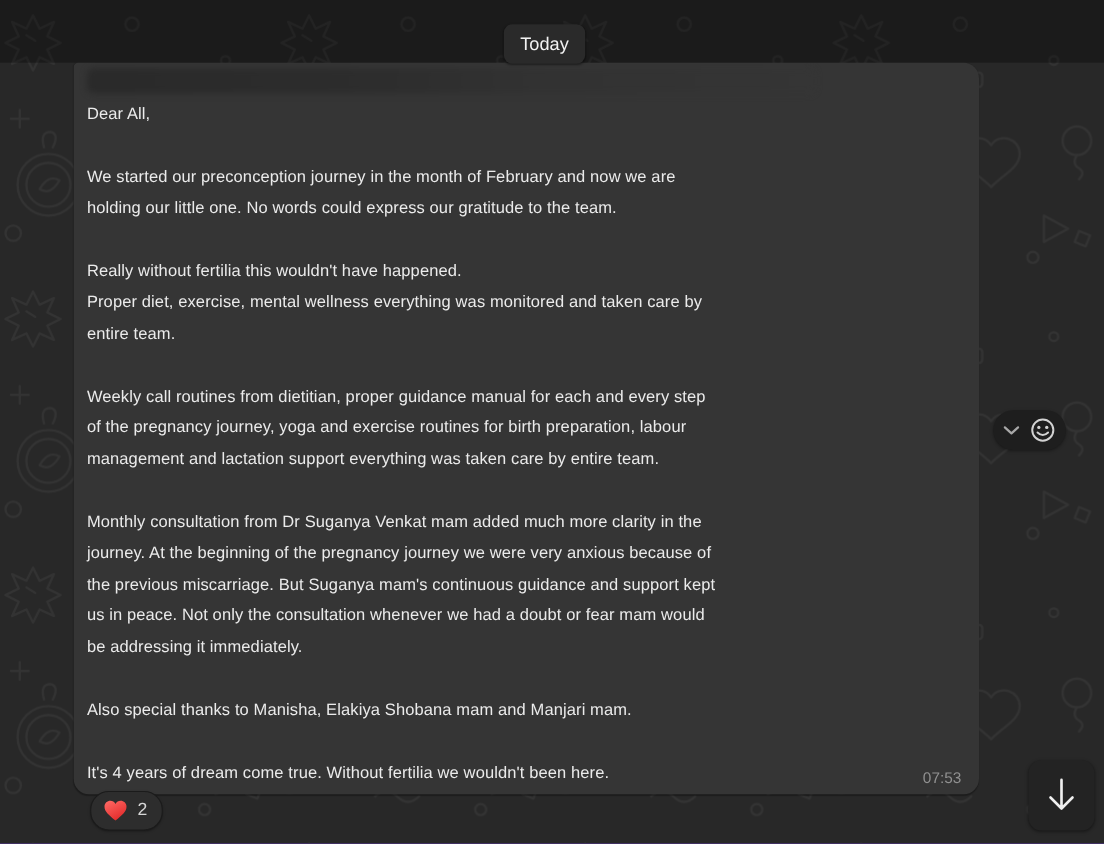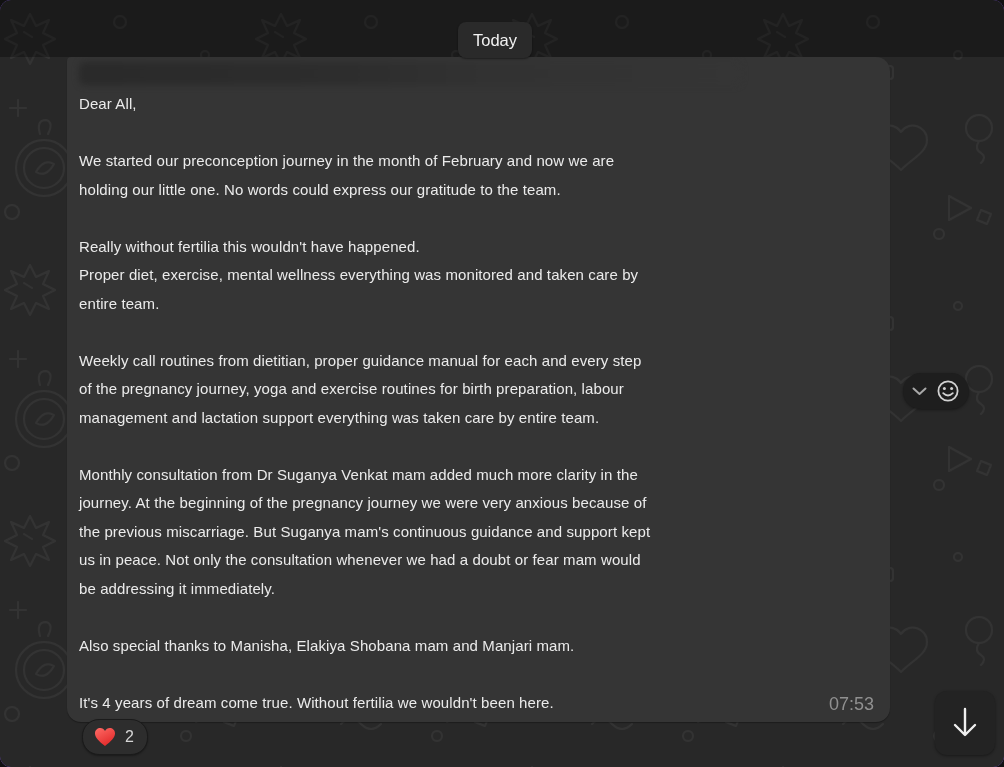--- a/index.html
+++ b/index.html
@@ -1,20 +1,19 @@
 <!DOCTYPE html>
 <html><head>
 <meta charset="utf-8">
 <style>
   html,body { margin:0; padding:0; background:#111; }
   .screen {
     position:relative; width:1004px; height:767px; overflow:hidden;
     background:#8b5cf6;
     font-family:"Liberation Sans","DejaVu Sans",sans-serif;
-    border-radius:11px;
   }
   .doodle-bg { position:absolute; left:0; top:0; z-index:0; display:block; }
   .top-strip {
     position:absolute; left:0; top:0; width:1004px; height:57px;
     background:rgba(0,0,0,0.30); z-index:1;
   }
   .date-chip {
     position:absolute; left:458px; top:22px; height:36px; z-index:3;
     background:#2a2a2a; border-radius:8px; padding:0 15px;
     display:flex; align-items:center;
@@ -32,21 +31,21 @@
     background:linear-gradient(90deg,#2a2a2a 0%,#2d2d2d 40%,#323232 62%,#353535 100%);
     filter:blur(3px);
   }
   .msg-text {
     position:absolute; left:12px; top:33px; right:16px;
     color:#ebebeb; font-size:15px; line-height:28.5px;
     white-space:pre; letter-spacing:0.1px;
   }
   .time {
     position:absolute; right:16px; bottom:7px;
-    color:#909090; font-size:18px;
+    color:#909090; font-size:14px;
   }
   .hover-pill {
     position:absolute; left:903px; top:373px; width:66px; height:36px; z-index:3;
     background:#1e1e1e; border-radius:18px;
     display:flex; align-items:center; justify-content:space-evenly;
     box-shadow:0 1px 3px rgba(0,0,0,0.4);
   }
   .icon-btn {
     background:none; border:none; padding:0; margin:0; cursor:pointer;
     display:flex; align-items:center; justify-content:center;

